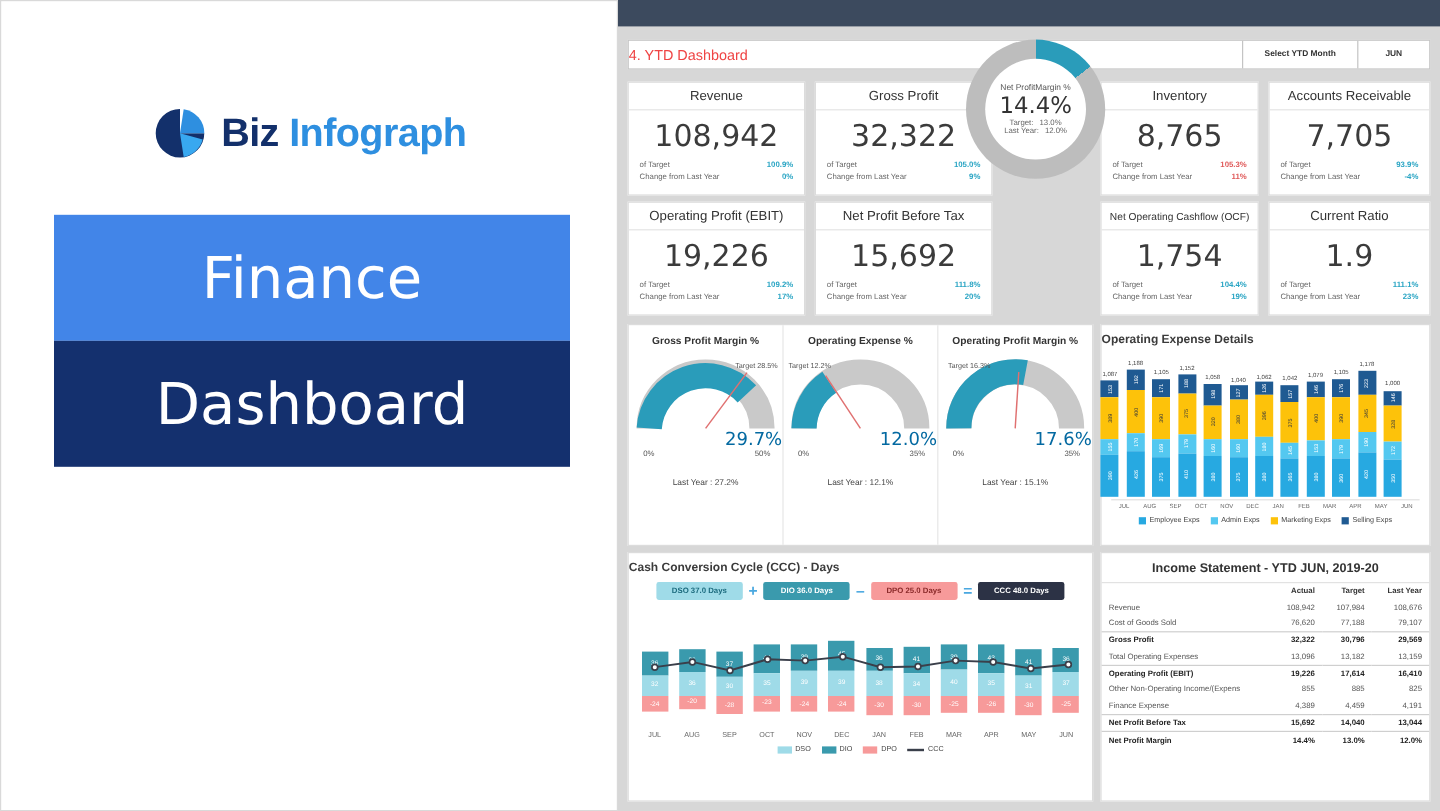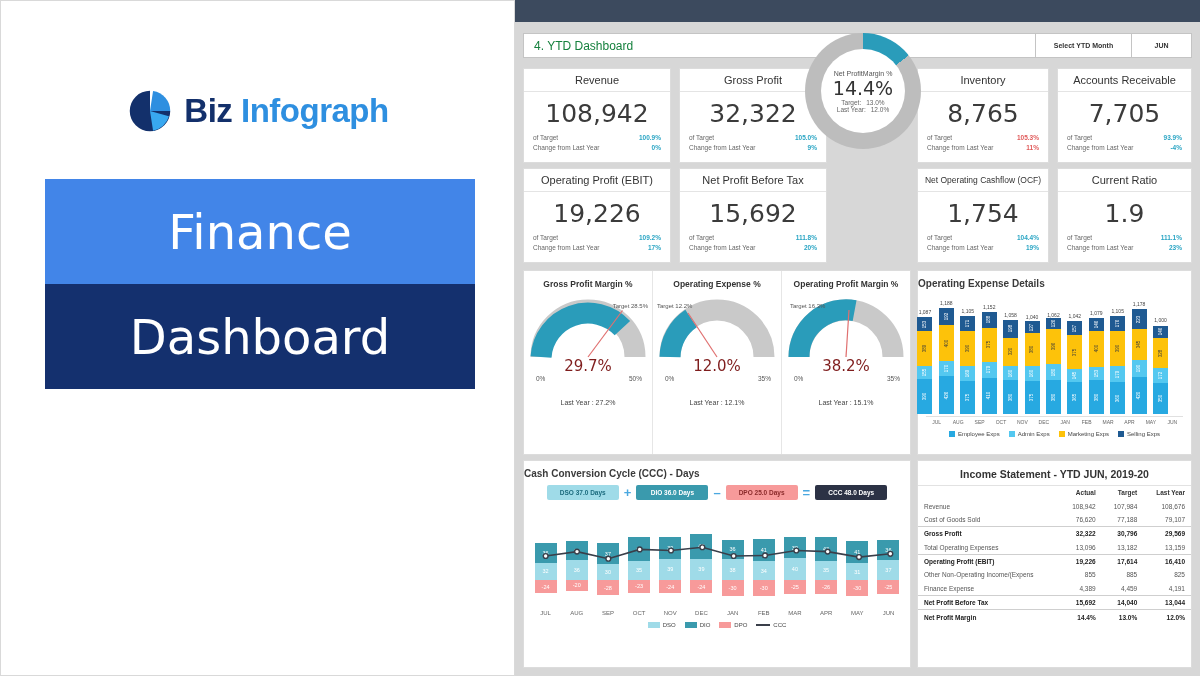--- a/index.html
+++ b/index.html
@@ -40,21 +40,21 @@
     position: absolute; left: 515px; top: 0; width: 685px; height: 676px;
     background: #d7d7d7;
   }
   #topbar { position: absolute; left: 0; top: 0; width: 685px; height: 22px; background: #3c4a5e; }
 
   #titlebar {
     position: absolute; left: 8px; top: 33px; width: 669px; height: 25px;
     background: #ffffff; border: 1px solid #c4c4c4;
     display: flex; align-items: center;
   }
-  #dash-title { font-size: 12px; color: #15803d; padding-left: 10px; flex: 1; }
+  #dash-title { font-size: 12px; color: #ef4444; flex: 1; }
   .sel-box {
     height: 100%; display: flex; align-items: center; justify-content: center;
     border-left: 1px solid #c4c4c4; font-size: 7px; font-weight: bold; color: #333;
   }
   #sel-label { width: 96px; }
   #sel-value { width: 60px; }
 
   
   .kpi {
     position: absolute; background: #ffffff; border: 1px solid #dcdcdc;
@@ -101,21 +101,21 @@
   
   #gauges { left: 8px; top: 270px; width: 388px; height: 185px; }
   #gauge-row { display: flex; height: 100%; }
   .gauge-cell { flex: 1; position: relative; padding-top: 8px; }
   .gauge-cell + .gauge-cell { border-left: 1px solid #e6e6e6; }
   .gauge-name { text-align: center; font-size: 8.5px; font-weight: bold; color: #333; }
   .gauge-target { font-size: 6px; color: #555; position: absolute; top: 32px; }
   .gauge-svg { display: block; margin: 6px auto 0; }
   .gauge-val {
     position: absolute; width: 100%; text-align: center; top: 86px;
-    font-size: 15px; color: #7f1d1d; font-family: "DejaVu Sans", sans-serif;
+    font-size: 15px; color: #0369a1; font-family: "DejaVu Sans", sans-serif; margin-left: 40px;
   }
   .gauge-min, .gauge-max { position: absolute; top: 104px; font-size: 6.5px; color: #555; }
   .gauge-ly { position: absolute; width: 100%; text-align: center; top: 128px; font-size: 7px; color: #444; }
 
   
   #opex { left: 402px; top: 270px; width: 275px; height: 185px; }
   #opex-plot { position: relative; height: 118px; margin: 4px 8px 0 8px; }
   .opex-col {
     position: absolute; bottom: 0; width: 15px;
     display: flex; flex-direction: column; justify-content: flex-end;
@@ -360,21 +360,21 @@
       </div>
 
       <div class="gauge-cell">
         <div class="gauge-name">Operating Profit Margin %</div>
         <div class="gauge-target" style="left:8px;">Target 16.3%</div>
         <svg class="gauge-svg" width="118" height="66" viewBox="0 0 118 66">
           <path d="M12 62 A47 47 0 0 1 106 62" fill="none" stroke="#c9c9c9" stroke-width="21"></path>
           <path d="M12 62 A47 47 0 0 1 67.6 15.6" fill="none" stroke="#2a9cba" stroke-width="21"></path>
           <line x1="59" y1="62" x2="62" y2="15" stroke="#e07070" stroke-width="1.2"></line>
         </svg>
-        <div class="gauge-val">38.2%</div>
+        <div class="gauge-val">17.6%</div>
         <div class="gauge-min" style="left:12px;">0%</div>
         <div class="gauge-max" style="right:10px;">35%</div>
         <div class="gauge-ly">Last Year : 15.1%</div>
       </div>
 
     </div>
   </div>
 
   <div class="panel" id="opex">
     <div class="panel-title">Operating Expense Details</div>

